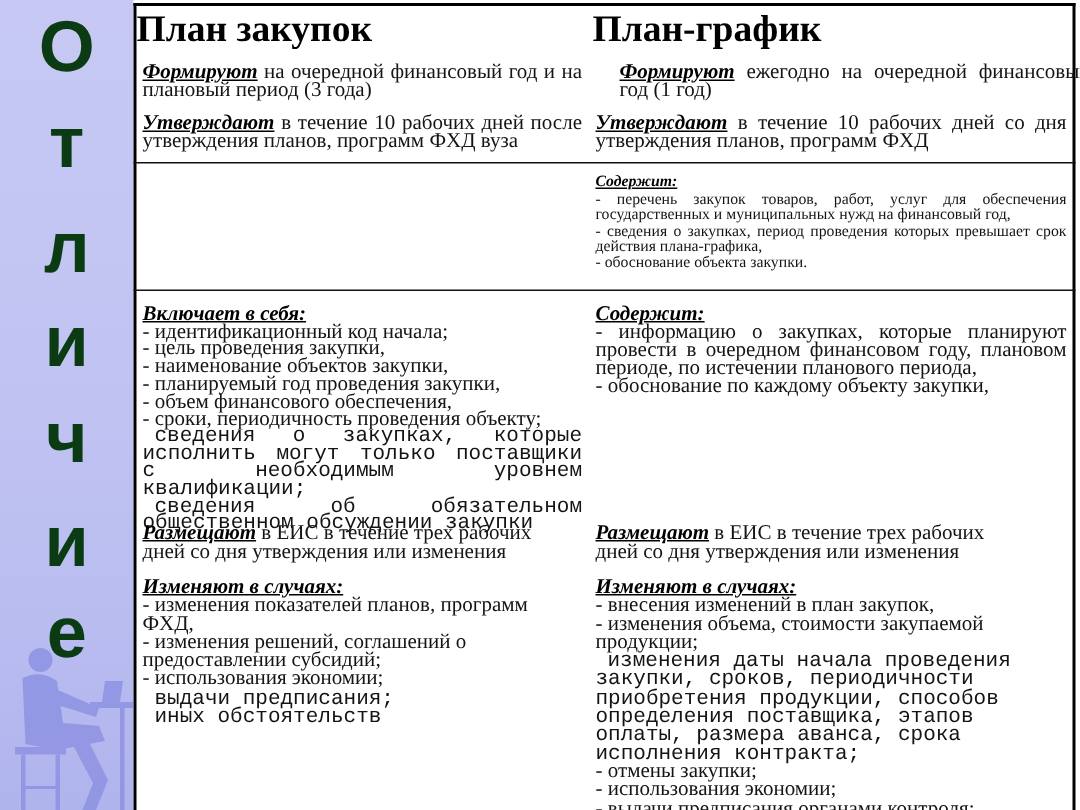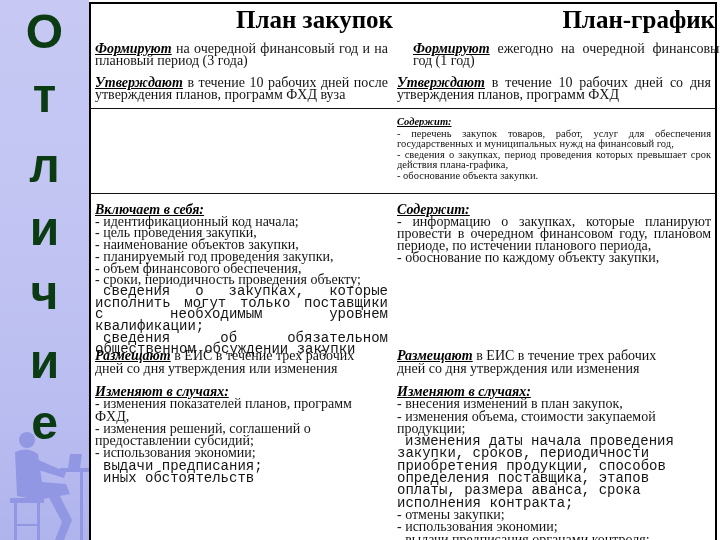--- a/index.html
+++ b/index.html
@@ -18,21 +18,21 @@
     font-size:48px; line-height:48px; color:#0b3b12;
   }
   .silhouette { position:absolute; left:0; top:424px; }
   .frame {
     position:absolute; left:89px; top:2px; width:624px; height:560px;
     border:2px solid #000; border-bottom:none; background:#fff;
   }
   .hline { position:absolute; left:89px; width:628px; height:0; border-top:1.5px solid #111; }
   .heading {
     position:absolute; top:6px; font-weight:bold; font-size:25px; line-height:28px;
-    text-align:right; color:#000;
+    text-align:left; color:#000;
   }
   .block { position:absolute; font-size:14px; line-height:12px; text-align:justify; }
   .kw { font-weight:bold; font-style:italic; text-decoration:underline; color:#000; }
   .sub { font-weight:bold; font-style:italic; text-decoration:underline; display:block; color:#000; }
   .li { display:block; }
   .indent { text-indent:8px;font-family:Liberation Mono, monospace; }
   .left-al { text-align:left; }
   .small { font-size:10.5px; line-height:10.4px; }
   .small .sub { margin-bottom:1.5px; }
 </style>

